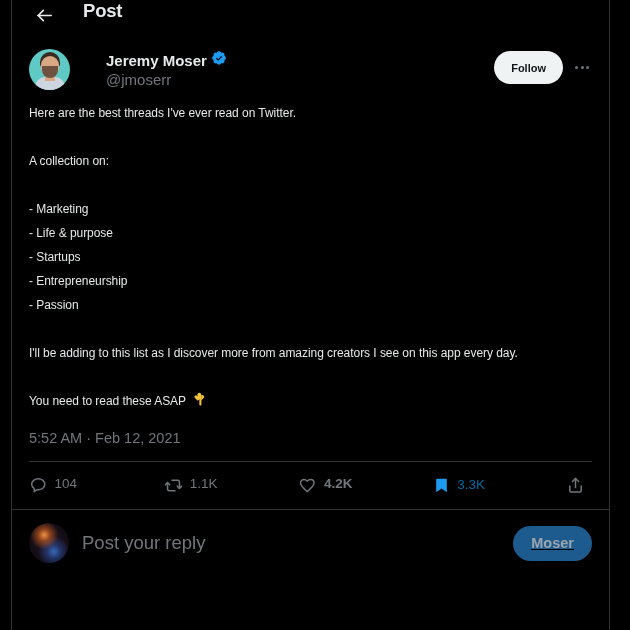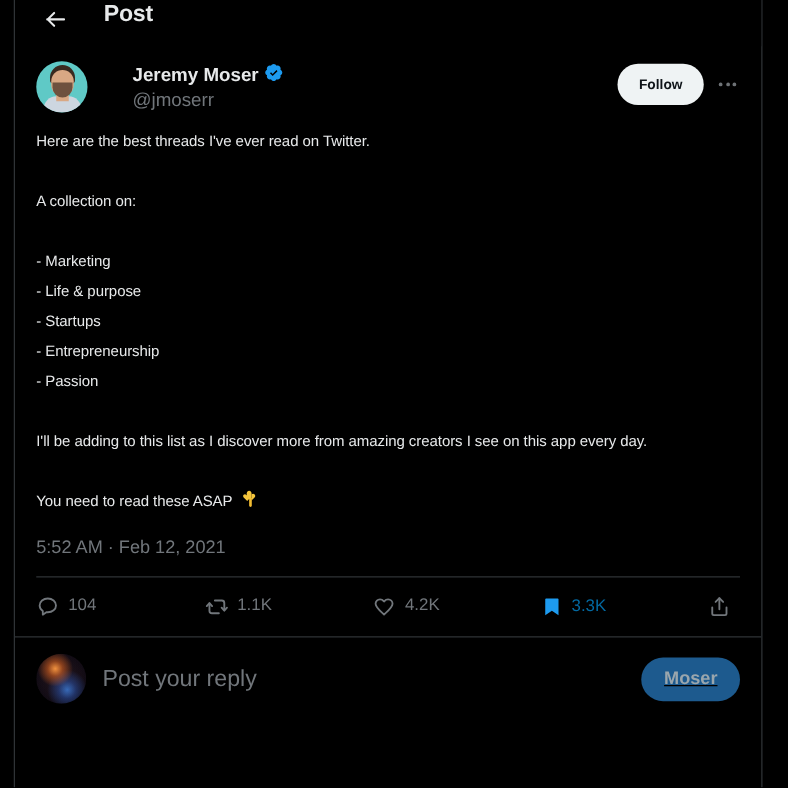--- a/index.html
+++ b/index.html
@@ -219,21 +219,21 @@
     align-items: flex-start;
     gap: 7px;
     cursor: pointer;
     color: #71767b;
     font-size: 13.5px;
   }
   .action svg { display: block; flex: 0 0 auto; }
   .action .count { color: #71767b; }
   .act-reply   { width: 137px; }
   .act-retweet { width: 137px; }
-  .act-like    { width: 137px; }
+  .act-like    { width: 137px; font-weight: bold; }
   .act-bookmark{ width: 135px; }
   .act-bookmark svg { fill: #1d9bf0; }
   .act-bookmark .count { color: #0369a1; }
   .act-share   { margin-left: auto; }
 
   
   .composer {
     display: flex;
     align-items: center;
     padding: 13px 17px;

